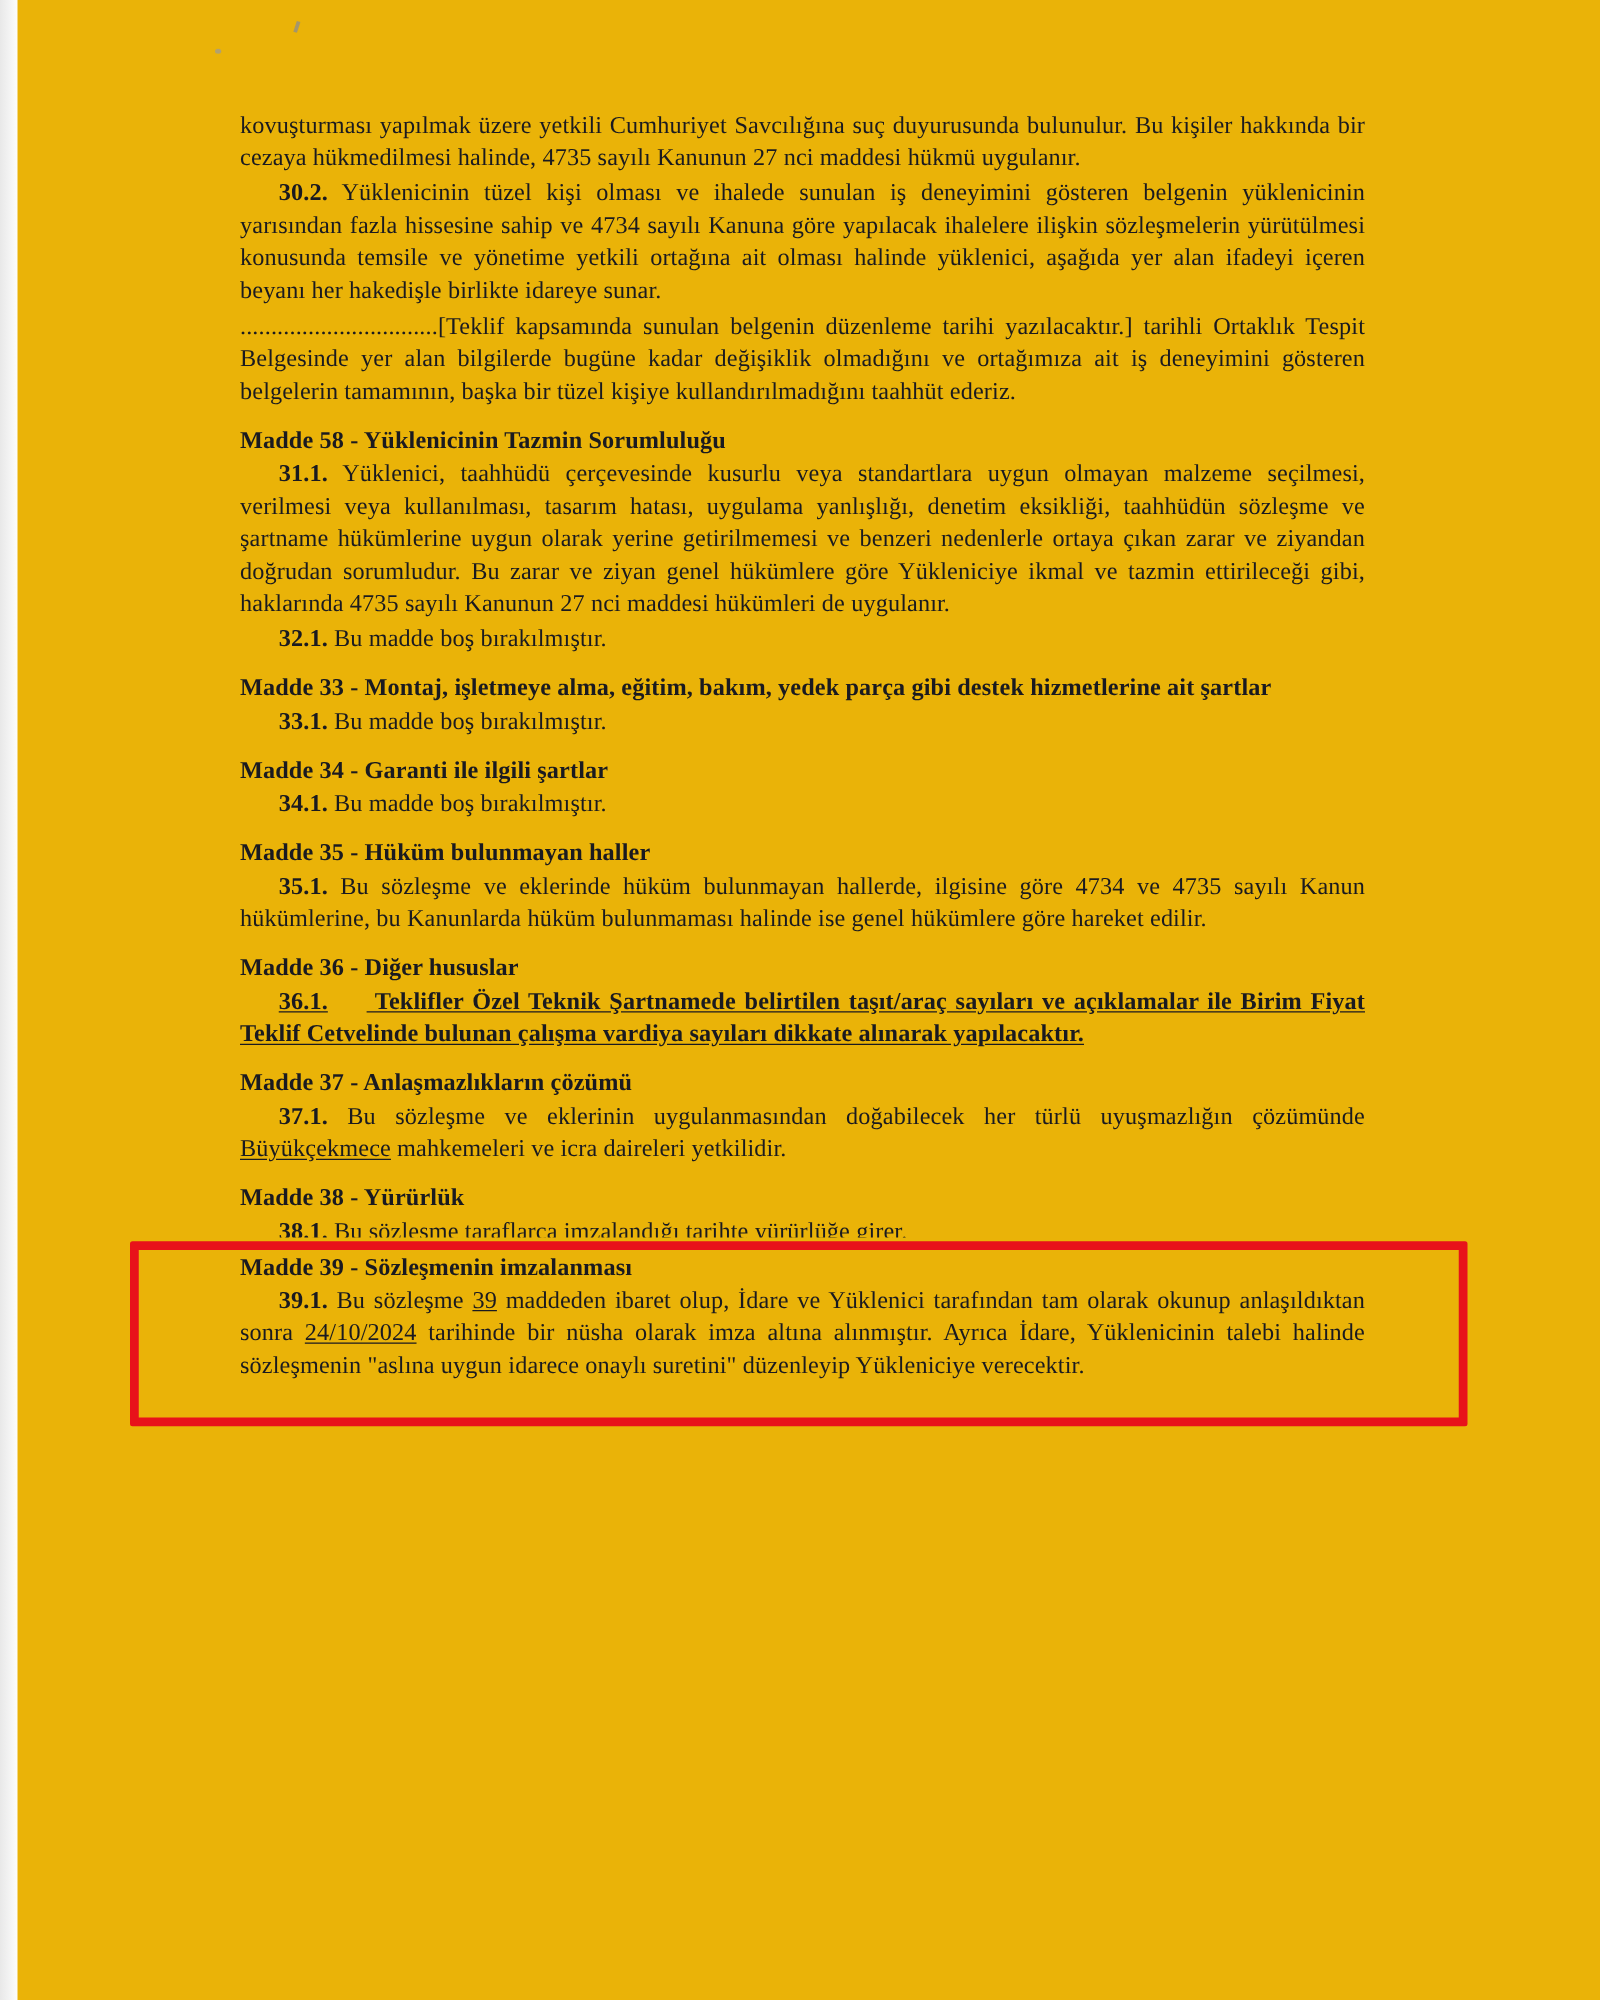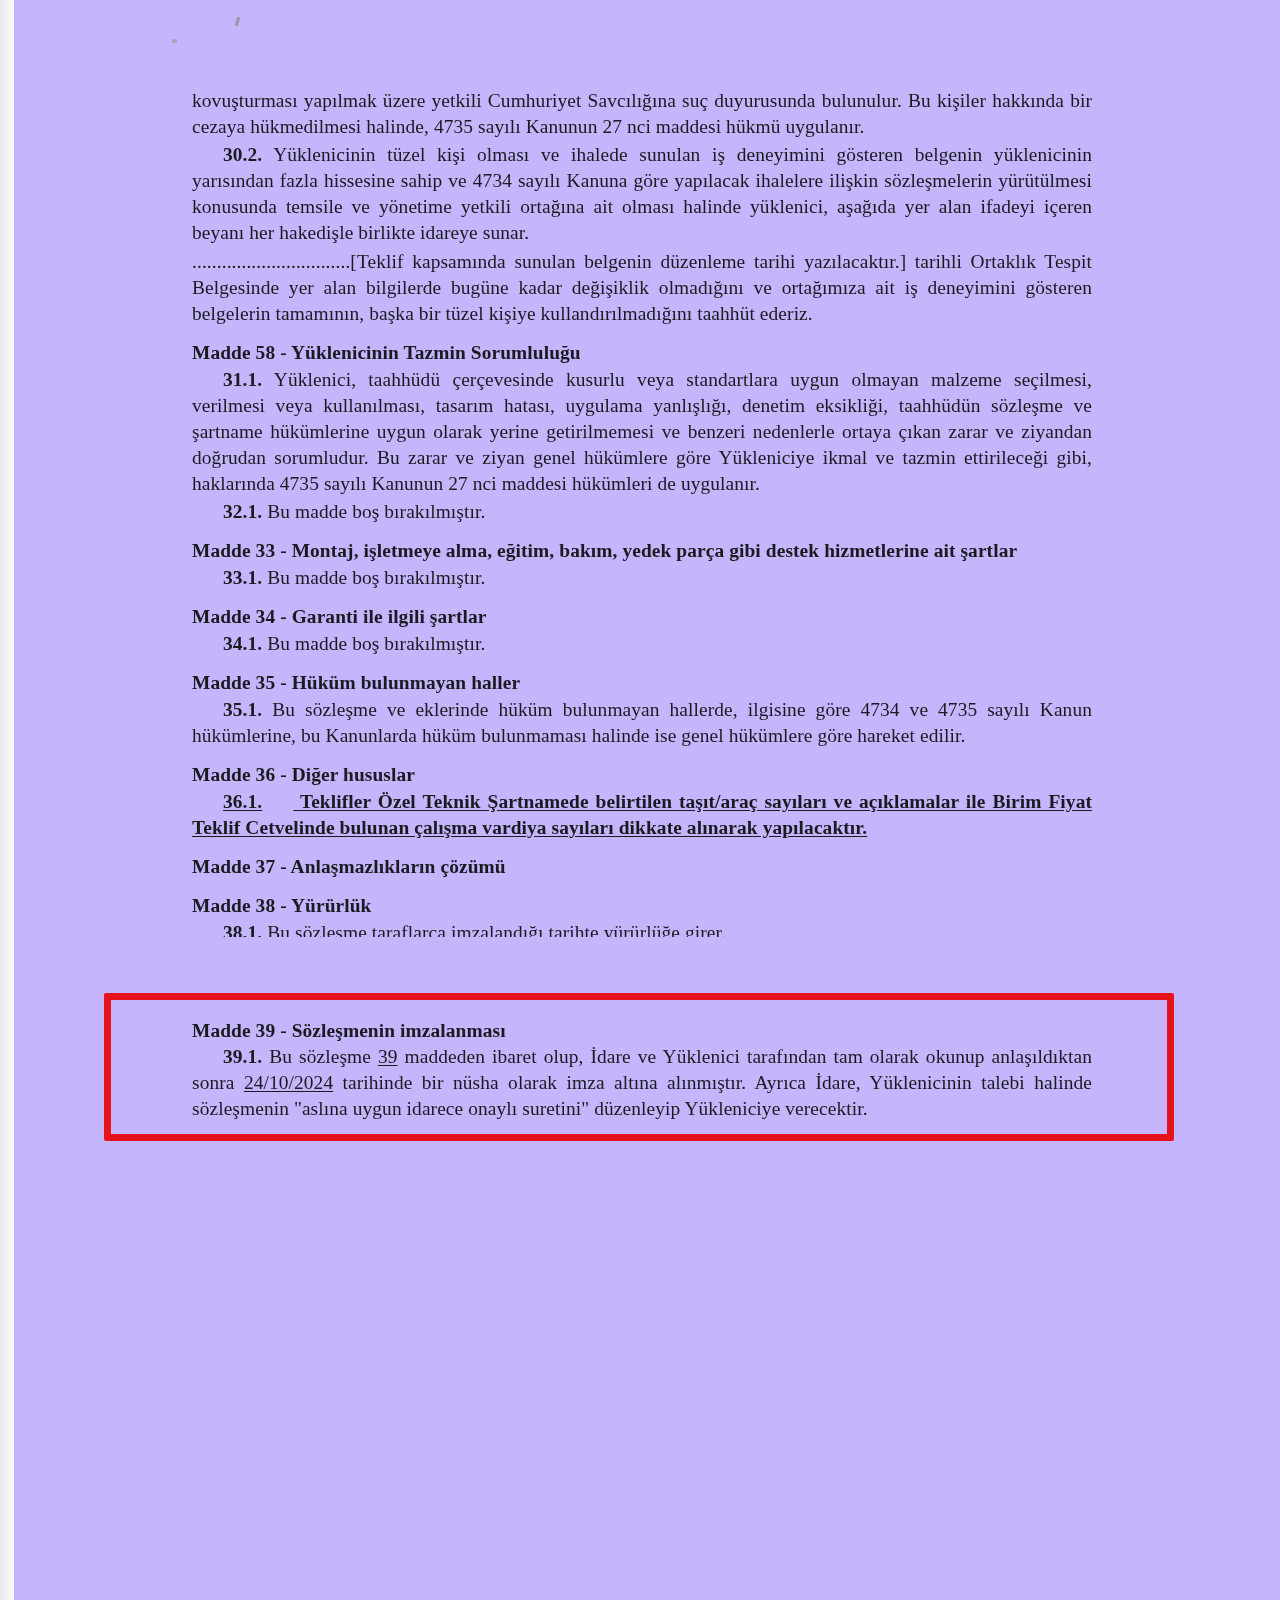--- a/index.html
+++ b/index.html
@@ -13,21 +13,21 @@
     position: relative;
     font-family: "Liberation Serif", serif;
     color: #1a1a20;
     overflow: hidden;
   }
   .page {
     position: absolute;
     top: 0; left: 0;
     width: 1280px;
     height: 1600px;
-    background: #c4b5fd;
+    background: #eab308;
   }
   
   .scan-edge-left {
     position: absolute;
     top: 0; left: 0;
     width: 14px; height: 1600px;
     background: linear-gradient(to right, #e8e8e8, #fdfdfd);
   }
   .scan-mark {
     position: absolute;
@@ -82,21 +82,21 @@
     border-radius: 2px;
     box-sizing: border-box;
   }
   .m39 {
     position: absolute;
     left: 192px;
     top: 1002px;
     width: 900px;
   }
   .m39 p.para, .m39 p.heading { margin-bottom: 0; }
-  .m39 p.heading { margin-top: 16px; }
+  .m39 p.heading { margin-top: 0; }
 
   
   .clipped-line {
     overflow: hidden;
     height: 17px;
   }
 </style>
 </head>
 <body>
 
@@ -124,20 +124,21 @@
     <p class="heading">Madde 34 - Garanti ile ilgili şartlar</p>
     <p class="para"><span class="b">34.1.</span><span> Bu madde boş bırakılmıştır.</span></p>
 
     <p class="heading">Madde 35 - Hüküm bulunmayan haller</p>
     <p class="para"><span class="b">35.1.</span><span> Bu sözleşme ve eklerinde hüküm bulunmayan hallerde, ilgisine göre 4734 ve 4735 sayılı Kanun hükümlerine, bu Kanunlarda hüküm bulunmaması halinde ise genel hükümlere göre hareket edilir.</span></p>
 
     <p class="heading">Madde 36 - Diğer hususlar</p>
     <p class="para"><span class="b u">36.1.</span><span class="b u"> Teklifler Özel Teknik Şartnamede belirtilen taşıt/araç sayıları ve açıklamalar ile Birim Fiyat Teklif Cetvelinde bulunan çalışma vardiya sayıları dikkate alınarak yapılacaktır.</span></p>
 
     <p class="heading">Madde 37 - Anlaşmazlıkların çözümü</p>
+    <p class="para"><span class="b">37.1.</span><span> Bu sözleşme ve eklerinin uygulanmasından doğabilecek her türlü uyuşmazlığın çözümünde <span class="u">Büyükçekmece</span> mahkemeleri ve icra daireleri yetkilidir.</span></p>
 
     <p class="heading">Madde 38 - Yürürlük</p>
     <p class="para clipped-line"><span class="b">38.1.</span><span> Bu sözleşme taraflarca imzalandığı tarihte yürürlüğe girer.</span></p>
 
   </div>
 
   <div class="highlight-box"></div>
 
   <div class="m39">
     <p class="heading">Madde 39 - Sözleşmenin imzalanması</p>

